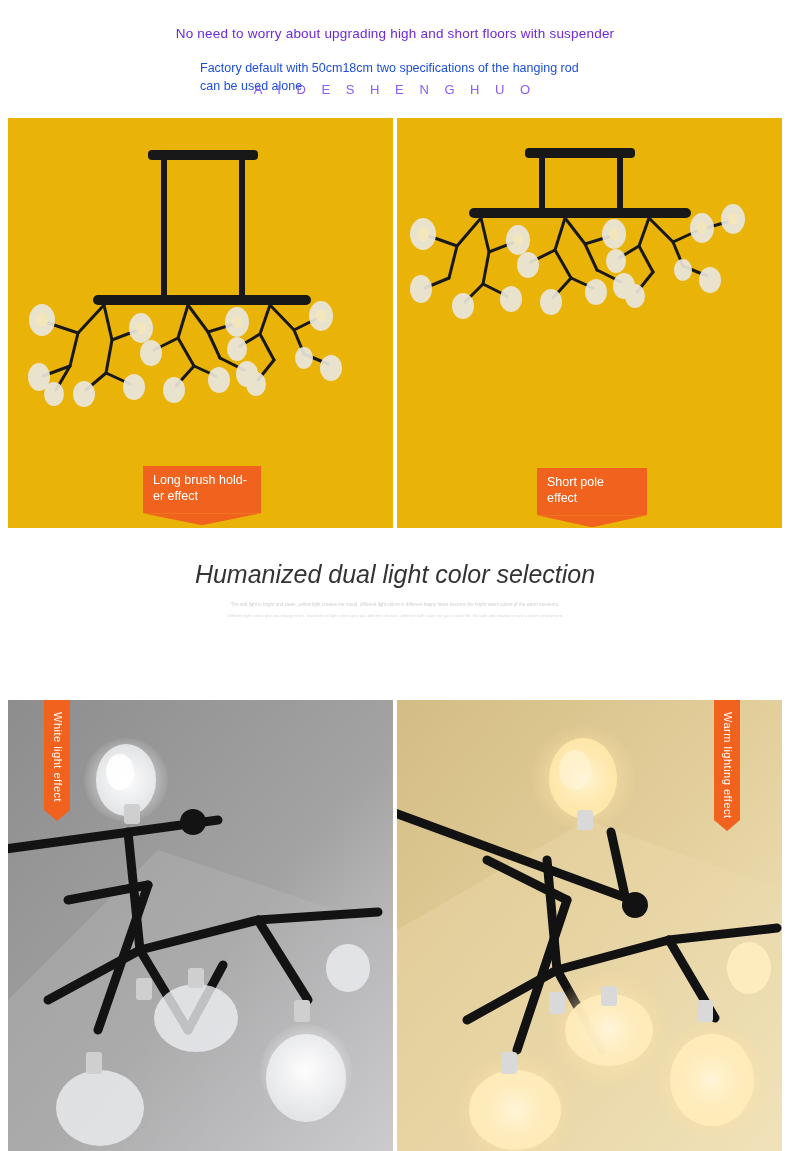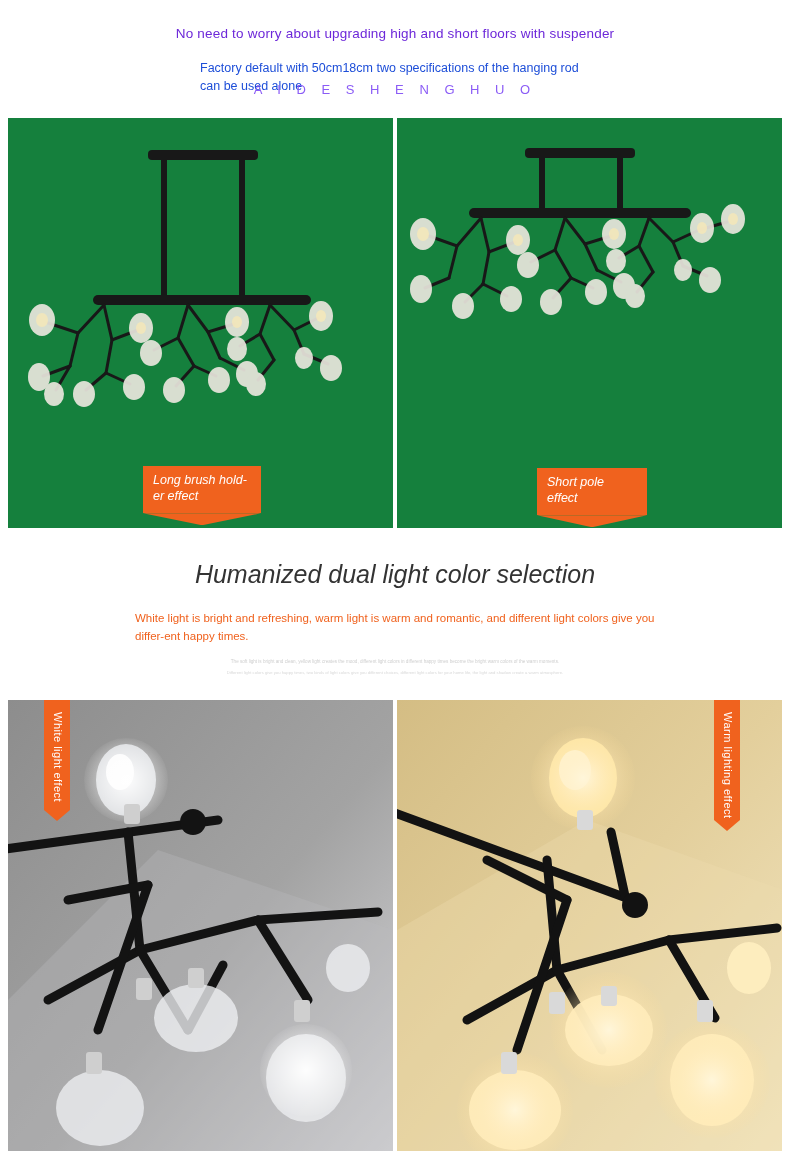--- a/index.html
+++ b/index.html
@@ -58,23 +58,22 @@
     top: 118px;
     left: 8px;
     width: 774px;
     height: 410px;
     display: flex;
     gap: 4px;
   }
   .panel {
     position: relative;
     flex: 1;
-    background: #15803d;
+    background: #eab308;
     overflow: hidden;
-    font-style: italic;
   }
 
   
   .fixture {
     position: absolute;
     left: 0;
     right: 0;
     top: 0;
   }
 
@@ -338,21 +337,20 @@
           <ellipse cx="336" cy="101" rx="5" ry="6"></ellipse>
         </g>
       </svg>
 
       <div class="ribbon ribbon-right">Short pole effect</div>
     </div>
   </div>
 
   <div class="section2">
     <div class="sec-title">Humanized dual light color selection</div>
-    <div class="sec-sub">White light is bright and refreshing, warm light is warm and romantic, and different light colors give you differ-ent happy times.</div>
     <div class="sec-micro1">The soft light is bright and clean, yellow light creates the mood, different light colors in different happy times become the bright warm colors of the warm moments.</div>
     <div class="sec-micro2">Different light colors give you happy times, two kinds of light colors give you different choices, different light colors for your home life, the light and shadow create a warm atmosphere.</div>
   </div>
 
   <div class="bottom-row">
 
     <div class="photo photo-cool">
       <svg width="386" height="451" viewBox="0 0 386 451">
         <defs>
           <radialGradient id="coolGlow" cx="50%" cy="50%" r="50%">

